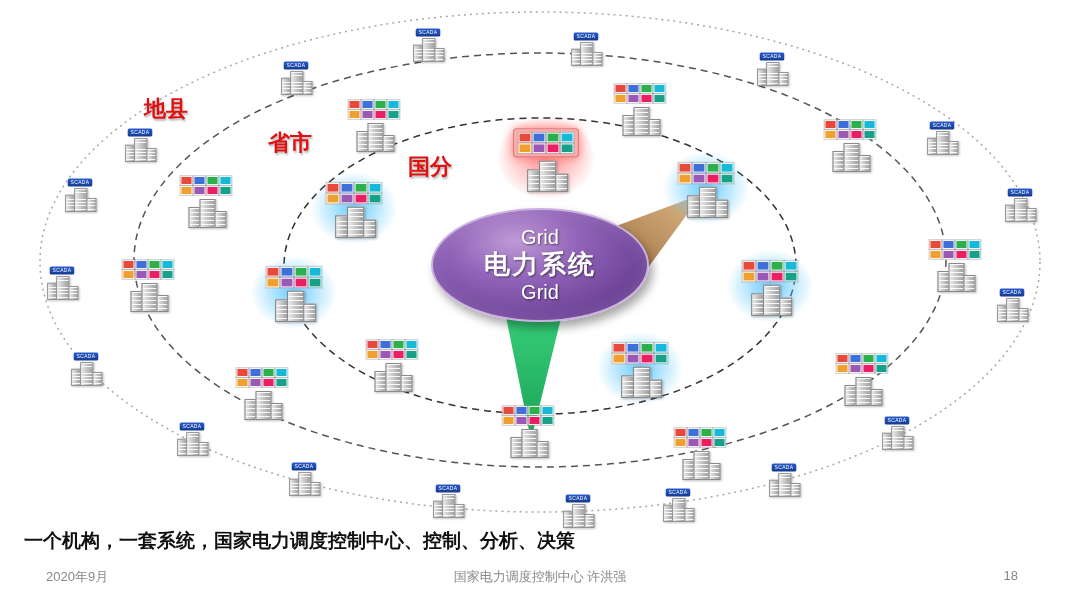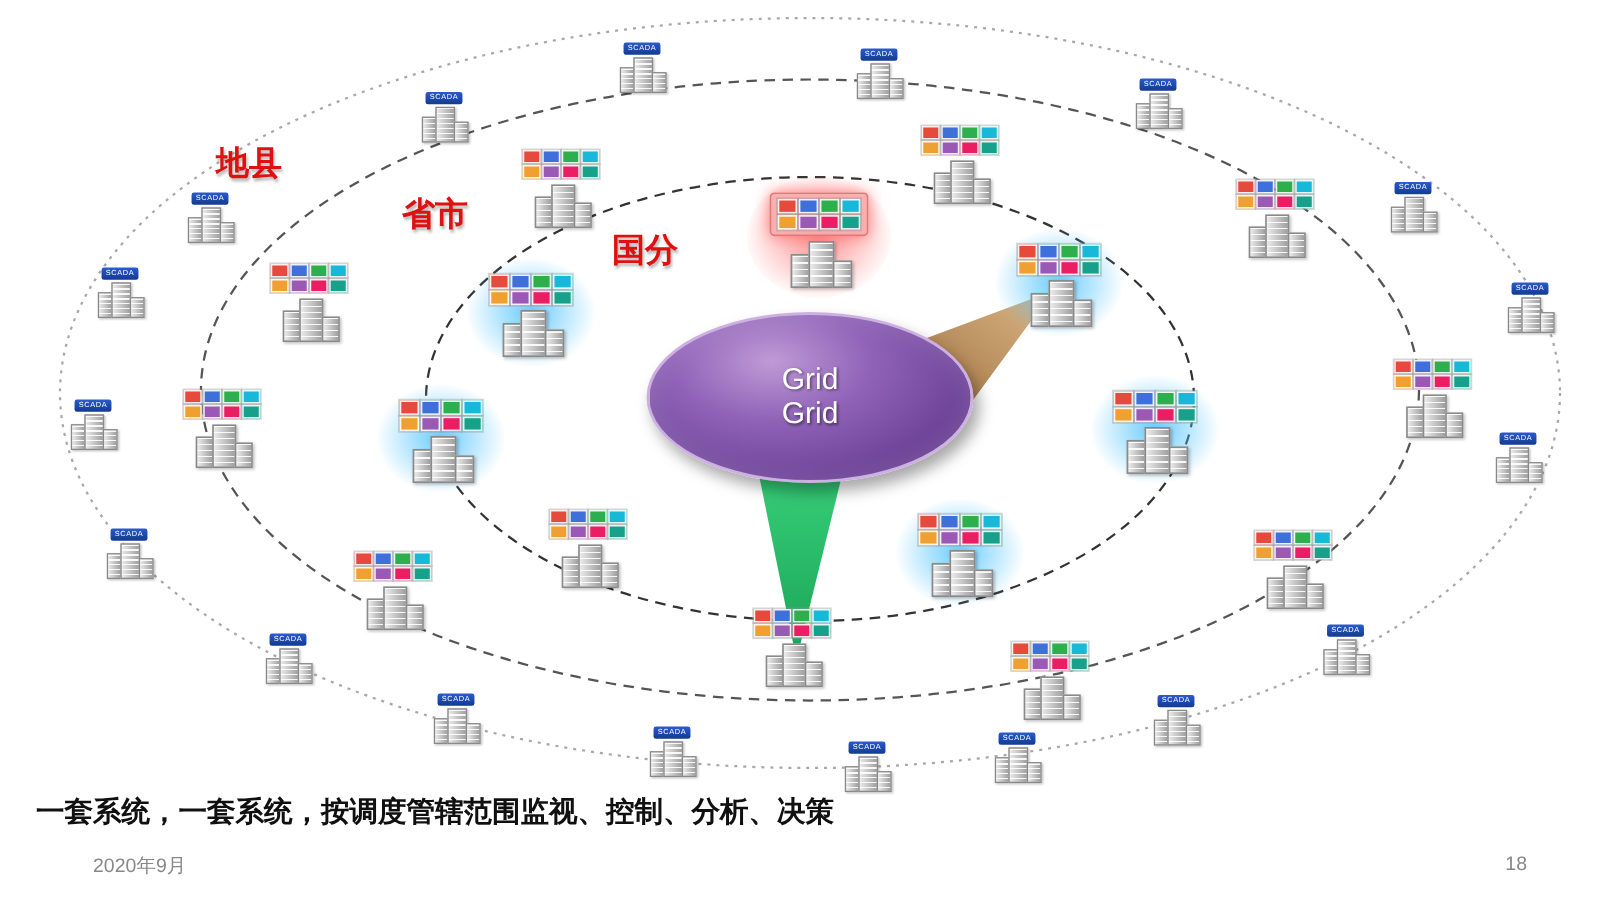--- a/index.html
+++ b/index.html
@@ -70,21 +70,21 @@
     text-shadow:1px 2px 2px rgba(120,120,120,.55);white-space:nowrap}
   #label-dixian{left:144px;top:94px}
   #label-shengshi{left:268px;top:128px}
   #label-guofen{left:408px;top:152px}
 
   
   .caption{position:absolute;left:24px;top:528px;z-index:5;
     font-size:19px;font-weight:bold;color:#101010;white-space:nowrap}
   .footer{position:absolute;left:0;right:0;top:568px;height:24px;z-index:5;
     color:#888;font-size:13px}
-  .footer .date{position:absolute;left:62px}
+  .footer .date{position:absolute;left:46px}
   .footer .credit{position:absolute;left:0;right:0;text-align:center}
   .footer .page{position:absolute;right:62px}
 </style>
 </head>
 <body>
 
 <div class="stage">
 
   <svg id="rings-layer" width="1080" height="608" viewBox="0 0 1080 608">
     <defs>
@@ -603,27 +603,29 @@
         <div class="bldg">
           <i class="t t1"></i>
           <i class="t t2"></i>
           <i class="t t3"></i>
         </div>
       </div>
     </div>
 
   <div class="center-ellipse">
     <span class="ce1">Grid</span>
+    <span class="ce2">电力系统</span>
     <span class="ce3">Grid</span>
   </div>
 
   <span class="ring-label" id="label-dixian">地县</span>
   <span class="ring-label" id="label-shengshi">省市</span>
   <span class="ring-label" id="label-guofen">国分</span>
 
-  <div class="caption">一套系统，一套系统，按调度管辖范围监视、控制、分析、决策</div>
+  <div class="caption">一个机构，一套系统，国家电力调度控制中心、控制、分析、决策</div>
 
   <div class="footer">
     <span class="date">2020年9月</span>
+    <span class="credit">国家电力调度控制中心 许洪强</span>
     <span class="page">18</span>
   </div>
 
 </div>
 
 </body></html>

